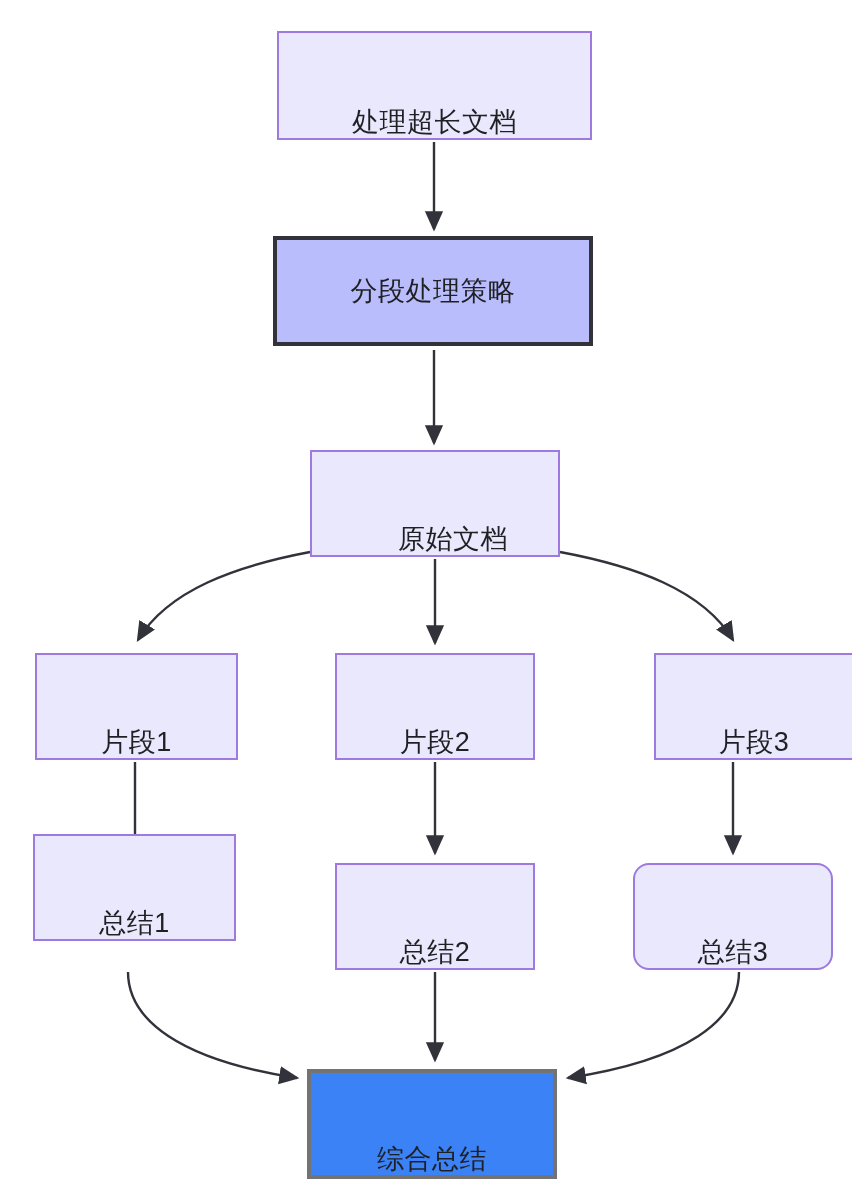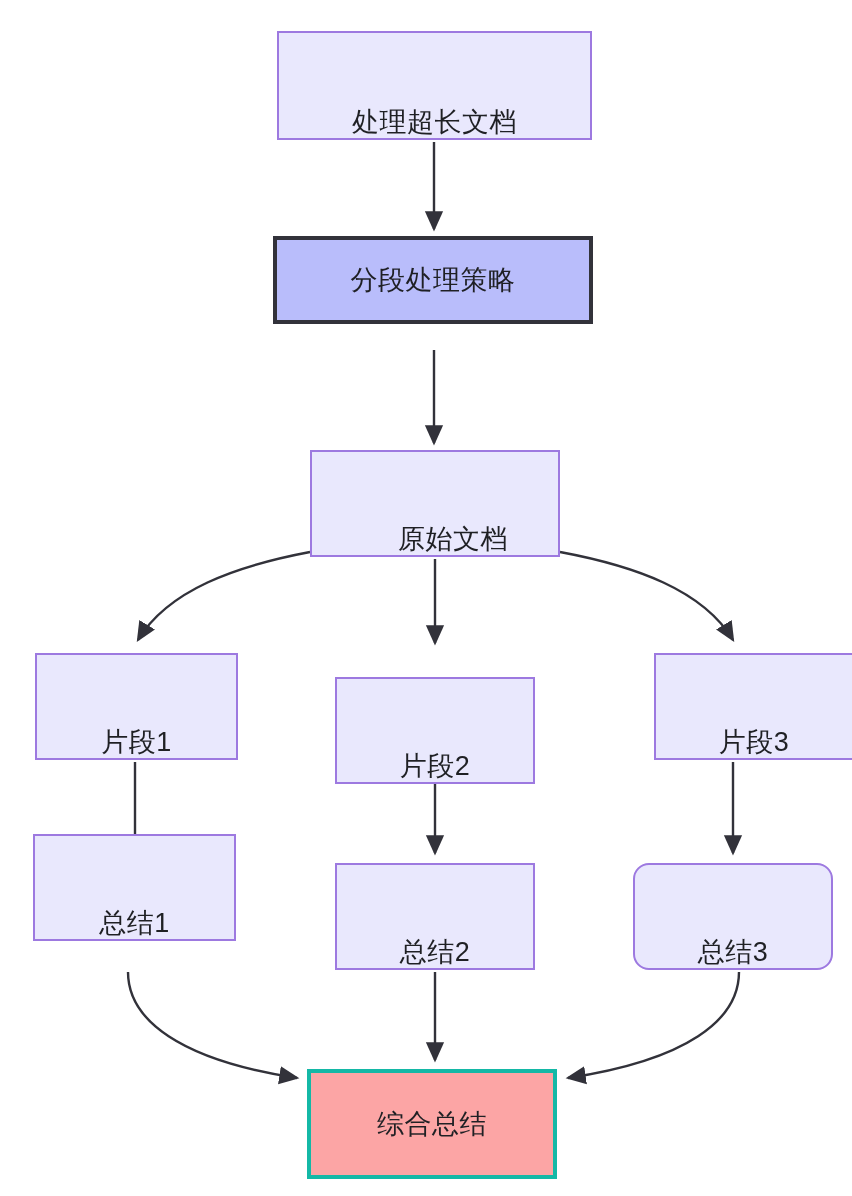--- a/index.html
+++ b/index.html
@@ -42,22 +42,23 @@
   .node.plain {
     background: #e9e8fd;
     border: 2px solid #9d79e0;
     align-items: flex-end;
   }
   .node.emphasis {
     background: #b9bdfb;
     border: 4px solid #32323a;
   }
   .node.result {
-    background: #fca5a5;
-    border: 4px solid #14b8a6;
+    background: #3b82f6;
+    border: 4px solid #737373;
+    align-items: flex-end;
   }
   .node-label {
     display: block;
   }
 </style>
 </head>
 <body>
 
 <div id="diagram-canvas">
 
@@ -79,30 +80,30 @@
         <path d="M128,972 C128,1020 180,1060 297,1078"></path>
         <path d="M435,972 L435,1060"></path>
         <path d="M739,972 C739,1020 687,1060 568,1078"></path>
       </g>
   </svg>
 
   <div id="node-group">
       <div class="node plain" style="left: 277px; top: 31px; width: 315px; height: 109px;">
         <span class="node-label">处理超长文档</span>
       </div>
-      <div class="node emphasis" style="left: 273px; top: 236px; width: 320px; height: 88px;">
+      <div class="node emphasis" style="left: 273px; top: 236px; width: 320px; height: 110px;">
         <span class="node-label">分段处理策略</span>
       </div>
       <div class="node plain" style="left: 310px; top: 450px; width: 250px; height: 107px; padding-left: 36px;">
         <span class="node-label">原始文档</span>
       </div>
       <div class="node plain" style="left: 35px; top: 653px; width: 203px; height: 107px;">
         <span class="node-label">片段1</span>
       </div>
-      <div class="node plain" style="left: 335px; top: 653px; width: 200px; height: 107px; margin-top: 24px;">
+      <div class="node plain" style="left: 335px; top: 653px; width: 200px; height: 107px;">
         <span class="node-label">片段2</span>
       </div>
       <div class="node plain" style="left: 633px; top: 653px; width: 200px; height: 107px; margin-left: 21px;">
         <span class="node-label">片段3</span>
       </div>
       <div class="node plain" style="left: 33px; top: 834px; width: 203px; height: 107px;">
         <span class="node-label">总结1</span>
       </div>
       <div class="node plain" style="left: 335px; top: 863px; width: 200px; height: 107px;">
         <span class="node-label">总结2</span>

